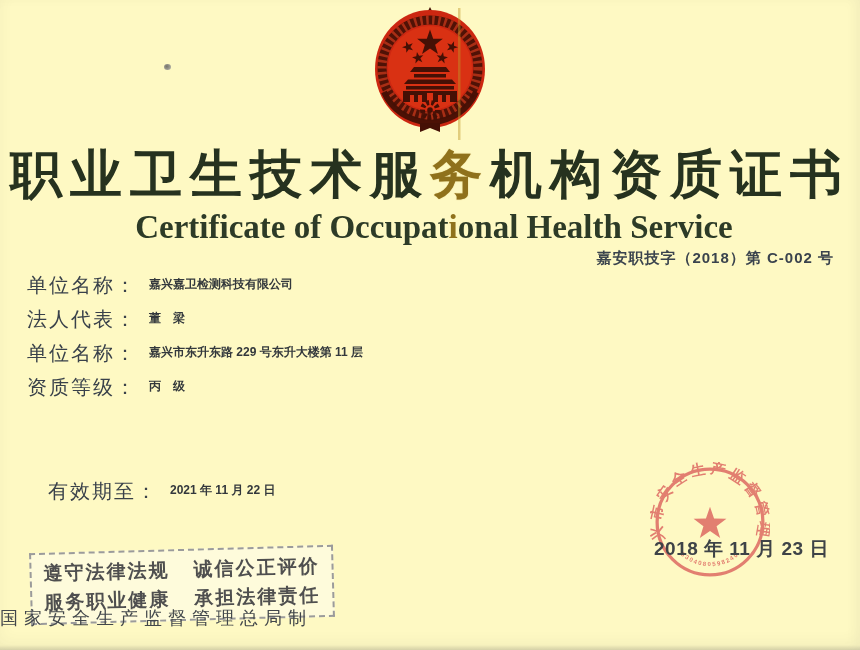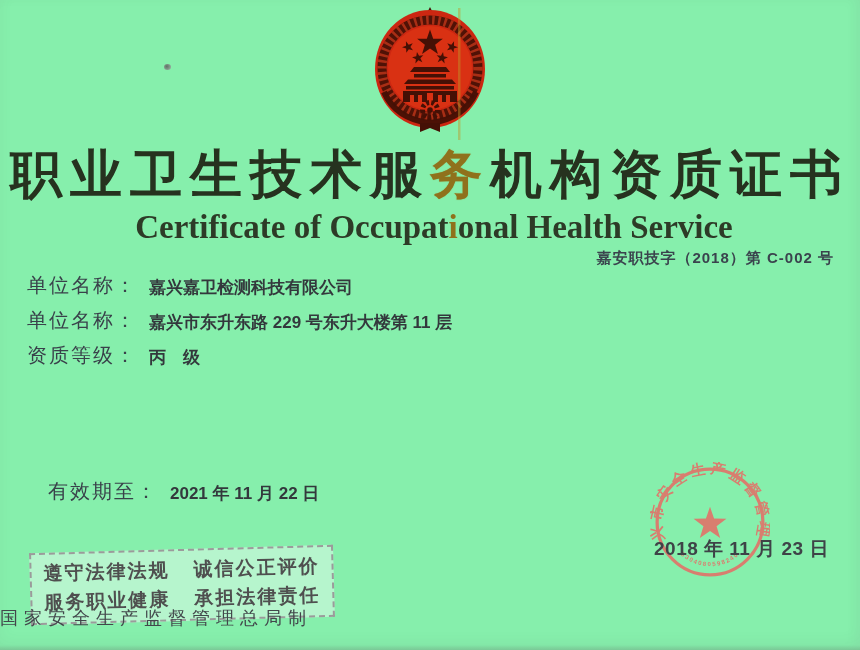--- a/index.html
+++ b/index.html
@@ -2,42 +2,42 @@
 <html style="--emblem-red: #cc2711; --emblem-red-bright: #d93113; --emblem-dark: #451005; --seal-red: #e0756a; --ink-title: #26321f; --ink-title-en: #2d3b27; --gold: #8f711c; --ink-label: #39414a; --ink-value: #33383c;"><head>
 <meta charset="utf-8">
 <style>
   :root{
     --emblem-red:#cc2711; --emblem-red-bright:#d93113; --emblem-dark:#451005;
     --seal-red:#e0756a; --ink-title:#26321f; --ink-title-en:#2d3b27; --gold:#8f711c;
     --ink-label:#39414a; --ink-value:#33383c;
   }
   html,body{margin:0;padding:0;}
   .page{
-    position:relative; width:860px; height:650px; background:#86efac;
+    position:relative; width:860px; height:650px; background:#fef9c3;
     overflow:hidden; font-family:"Liberation Serif",serif;
     box-shadow:inset 0 -8px 14px rgba(80,80,80,.06), inset -6px 0 10px rgba(120,120,120,.04);
   }
   .page::after{content:""; position:absolute; left:0; right:0; bottom:0; height:5px;
     background:linear-gradient(rgba(0,0,0,0), rgba(90,90,90,.20));}
   .emblem{position:absolute; left:372px; top:6px; width:116px; height:141px;}
   .em-red{fill:var(--emblem-red);} .em-red2{fill:var(--emblem-red-bright);}
   .em-dark{fill:var(--emblem-dark);} .em-dark-s{stroke:var(--emblem-dark); fill:none;}
   .title-zh{position:absolute; top:148px; left:0; width:100%; margin:0; text-align:center;
     font-size:52px; line-height:1.05; font-weight:bold; letter-spacing:8px; color:var(--ink-title);}
   .title-zh .gold{color:var(--gold); text-shadow:0 0 1px rgba(160,120,20,.6);}
   .title-en{position:absolute; top:206px; left:0; width:100%; margin:4px; text-align:center;
     font-size:33px; line-height:1.05; font-weight:bold; color:var(--ink-title-en);}
   .title-en .gold{color:var(--gold);}
   .cert-no{position:absolute; top:249px; right:26px; font-size:15px; font-weight:bold;
     letter-spacing:1px; color:#3a434d; font-family:"Liberation Sans",sans-serif;text-align:right;}
   .fields{position:absolute; left:27px; top:272px;}
   .frow{display:flex; align-items:flex-start; margin-bottom:8px;}
   .flabel{width:112px; font-size:20px; line-height:1.3; letter-spacing:2px;
     color:var(--ink-label); white-space:nowrap;}
-  .fvalue{margin-left:10px; padding-top:4px; font-size:17px; font-weight:bold;
+  .fvalue{margin-left:10px; padding-top:4px; font-size:12px; font-weight:bold;
     color:var(--ink-value); font-family:"Liberation Sans",sans-serif; white-space:nowrap;}
   .validity{position:absolute; left:48px; top:478px;}
   .seal{position:absolute; left:650px; top:462px; width:120px; height:120px; opacity:.92;}
   .seal text{fill:var(--seal-red); font-family:"Liberation Sans",sans-serif; font-weight:bold;}
   .issue-date{position:absolute; left:654px; top:536px; font-size:19px; font-weight:bold;
     letter-spacing:.5px; color:#3e4347; font-family:"Liberation Sans",sans-serif;}
   .motto{position:absolute; left:30px; top:549px; border:2px dashed #9b9b9b;
     padding:6px 12px 7px; transform:rotate(-1.6deg); display:grid;
     grid-template-columns:auto auto; column-gap:24px; row-gap:3px; background:rgba(255,255,255,.4);}
   .motto span{font-size:19px; font-weight:bold; letter-spacing:2px; color:#4f4f4f;}
@@ -91,20 +91,24 @@
   <h2 class="title-en"><span>Certificate of Occupat</span><span class="gold">i</span><span>onal Health Service</span></h2>
 
   <div class="cert-no">嘉安职技字（2018）第 C-002 号</div>
 
   <div class="fields">
     <div class="frow">
       <span class="flabel">单位名称：</span>
       <span class="fvalue">嘉兴嘉卫检测科技有限公司</span>
     </div>
     <div class="frow">
+      <span class="flabel">法人代表：</span>
+      <span class="fvalue">董　梁</span>
+    </div>
+    <div class="frow">
       <span class="flabel">单位名称：</span>
       <span class="fvalue">嘉兴市东升东路 229 号东升大楼第 11 层</span>
     </div>
     <div class="frow">
       <span class="flabel">资质等级：</span>
       <span class="fvalue">丙　级</span>
     </div>
   </div>
 
   <div class="validity frow">

